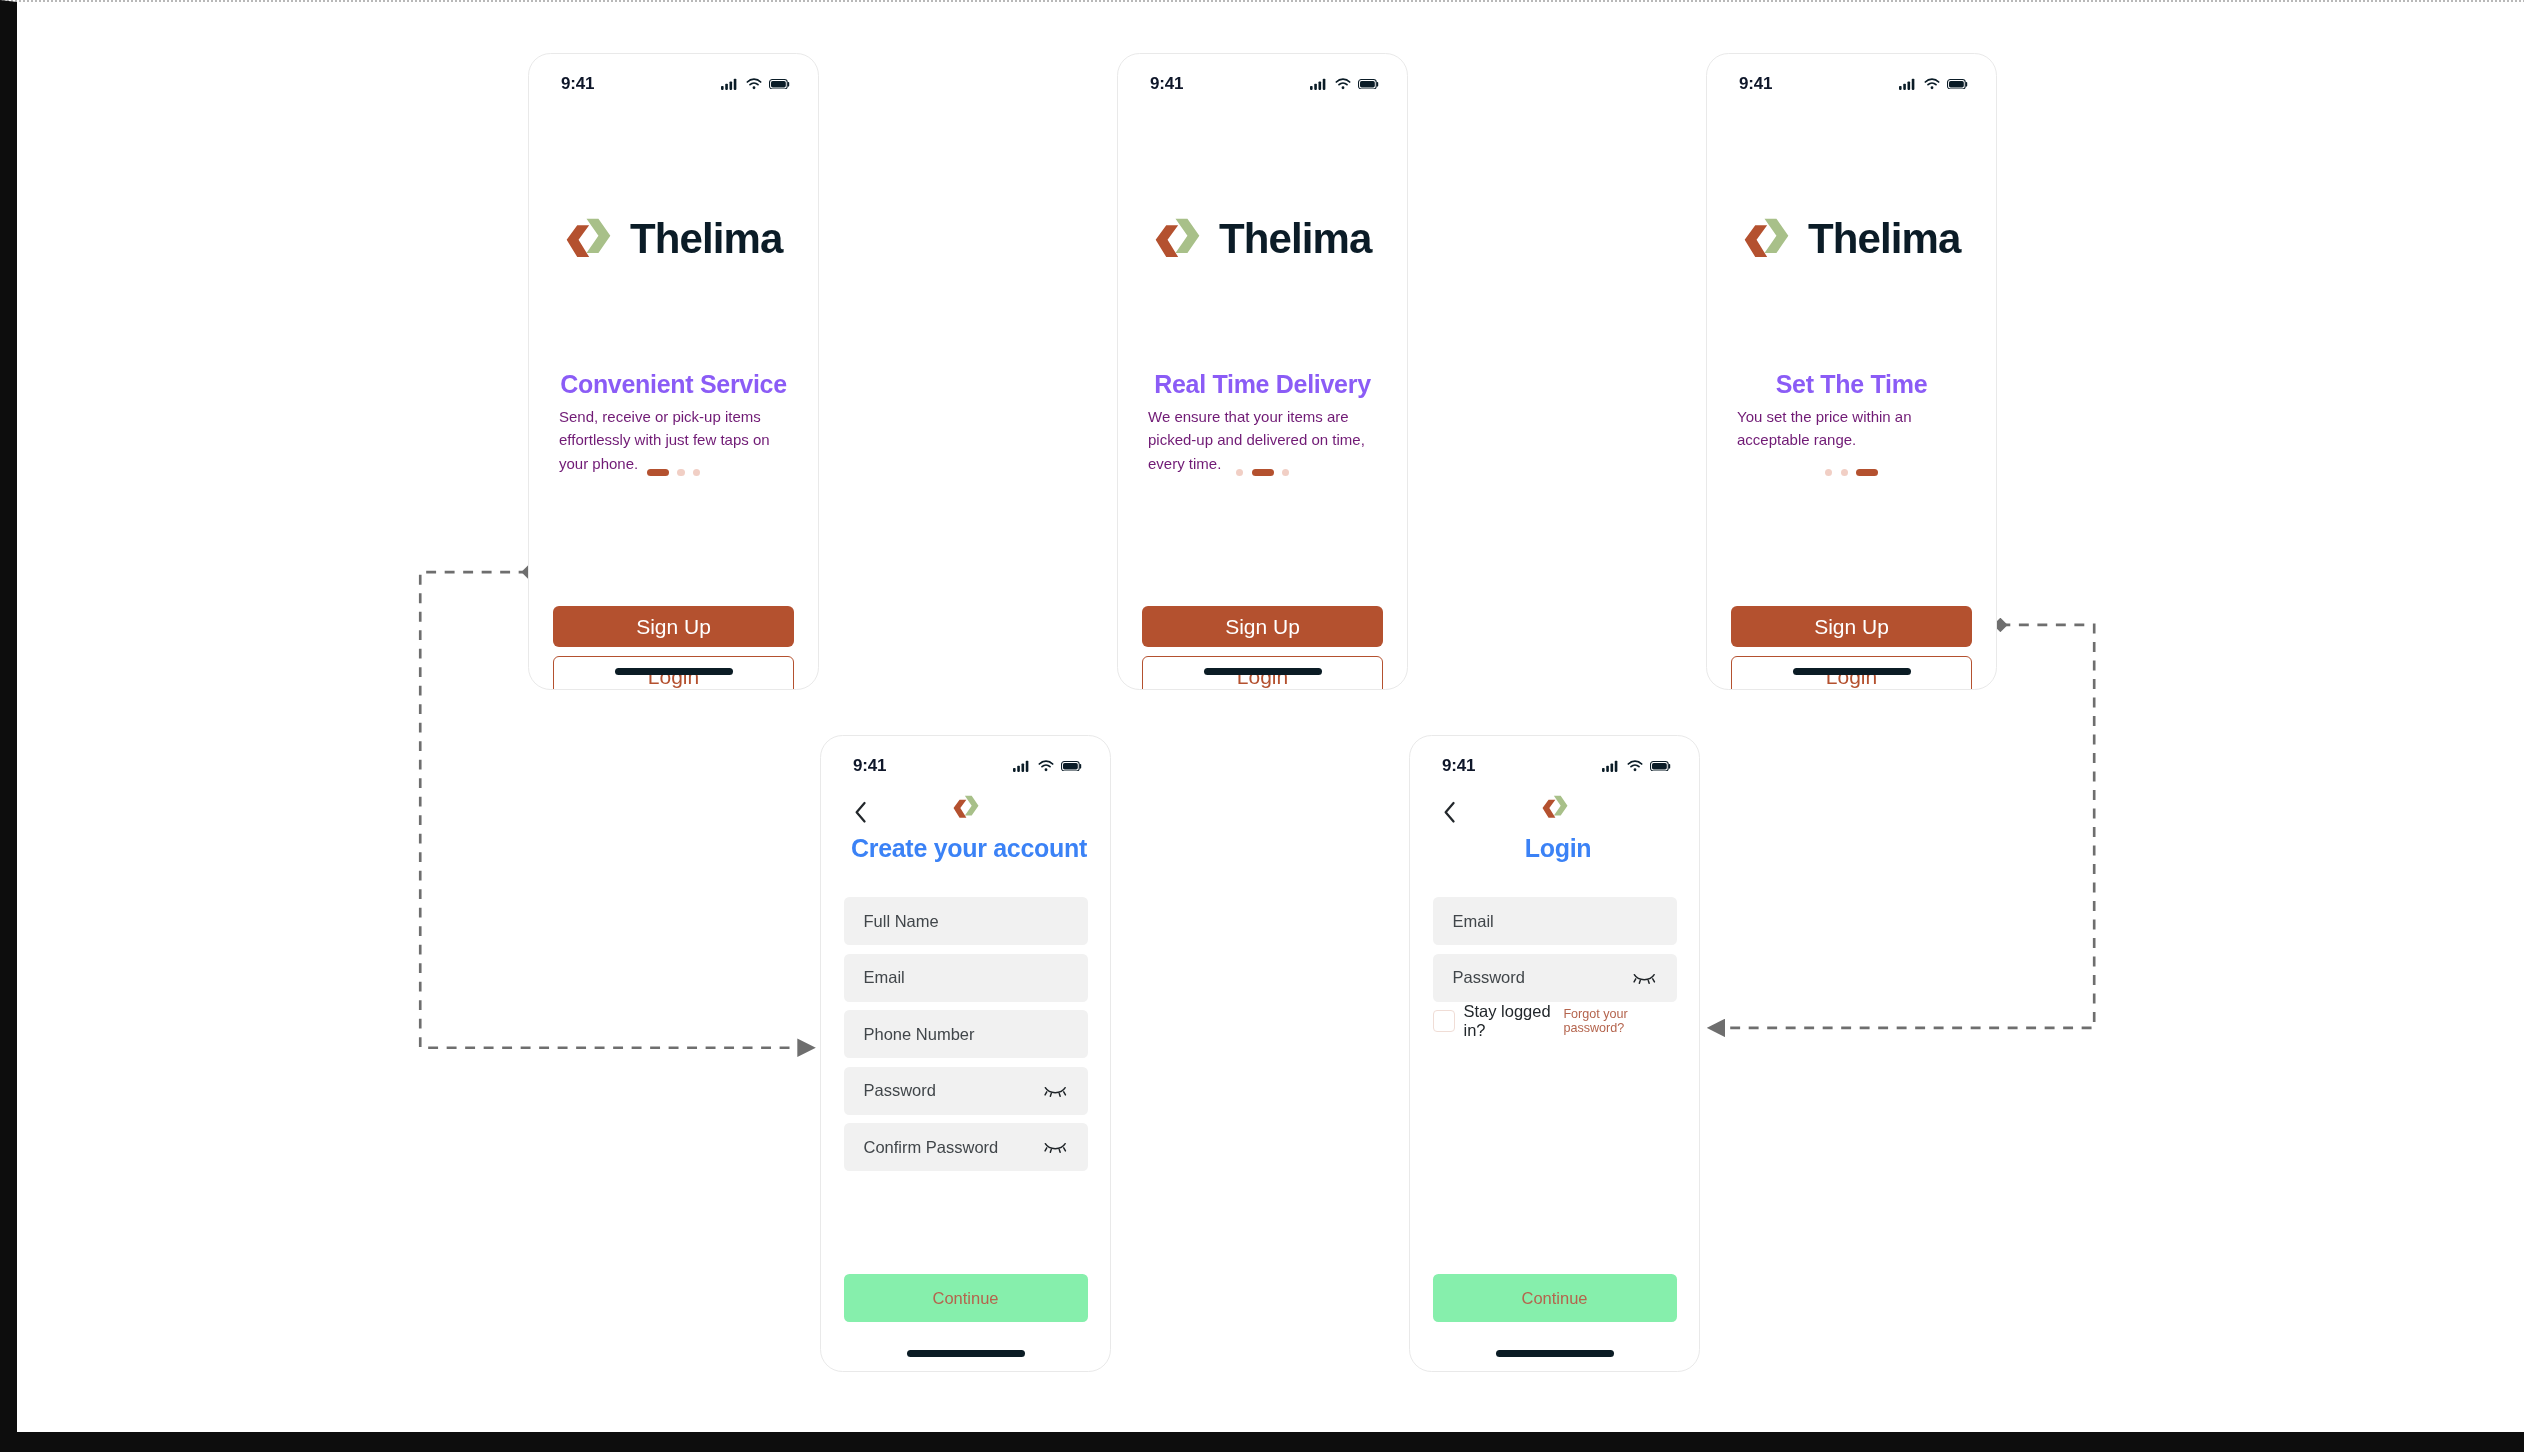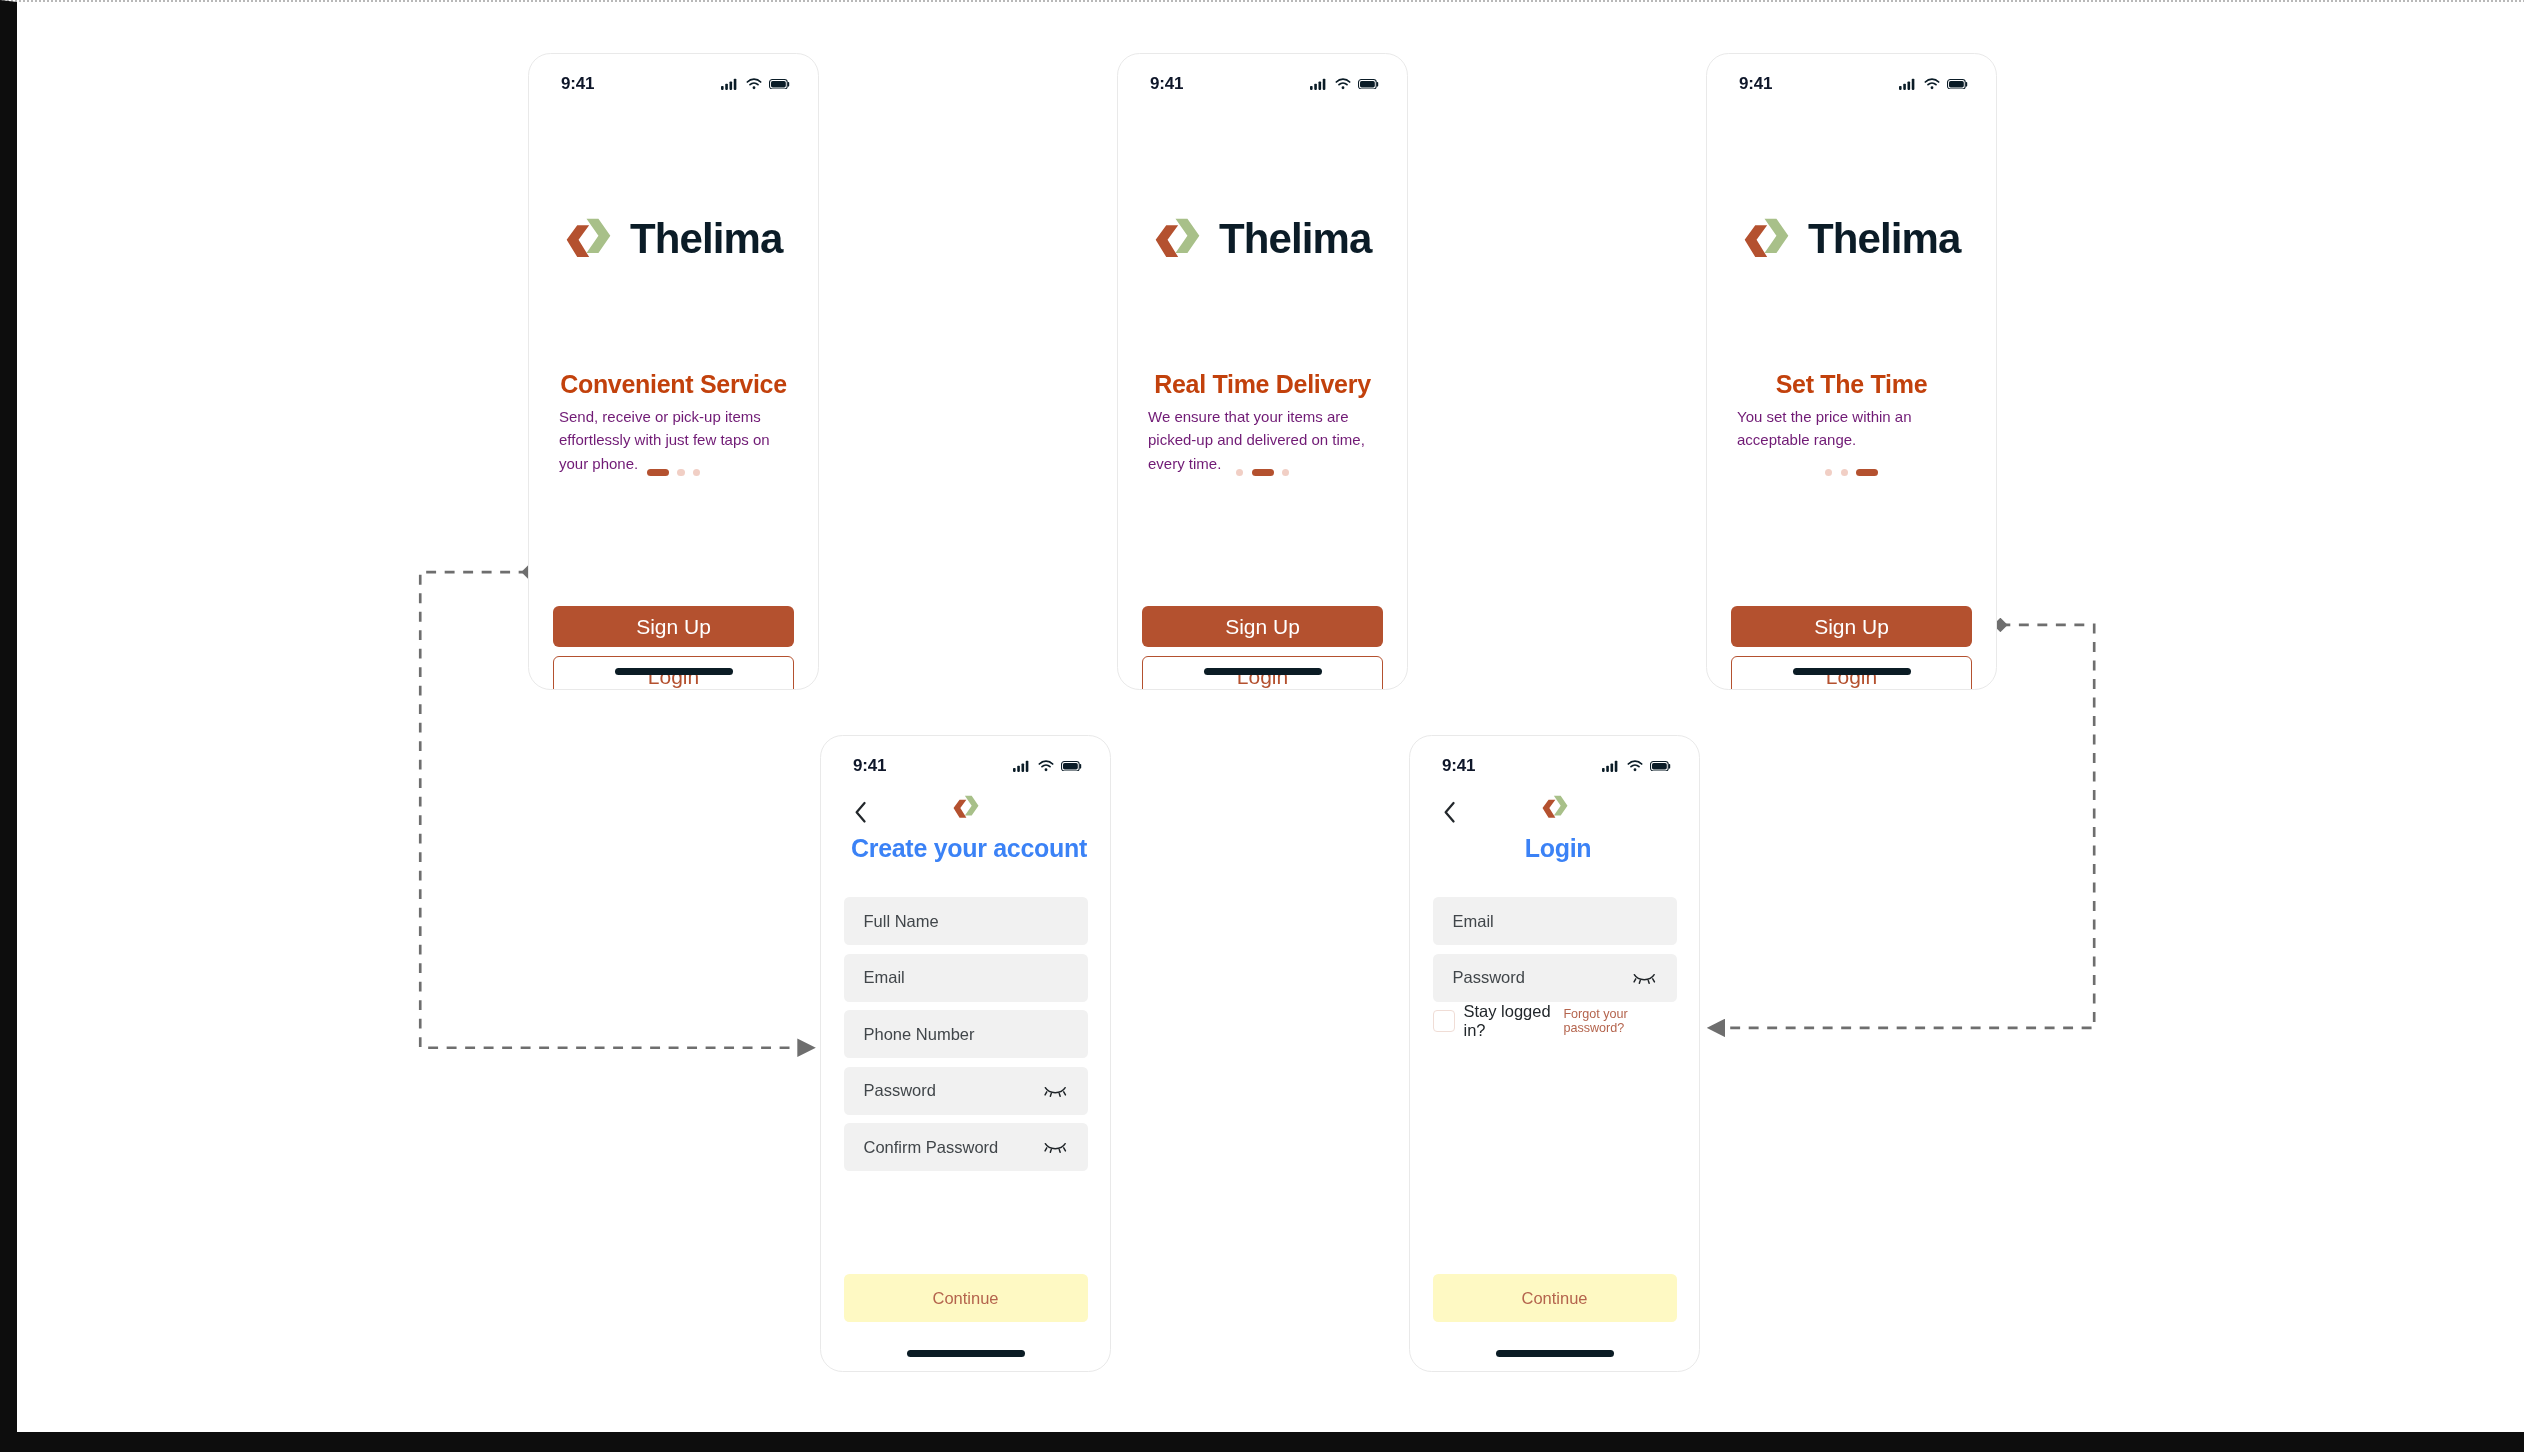--- a/index.html
+++ b/index.html
@@ -83,21 +83,21 @@
     line-height: 1;
     margin-left: 8px;
   }
 
   .ob-title {
     position: absolute;
     top: 316px; left: 0; right: 0;
     text-align: center;
     font-size: 25px;
     font-weight: 700;
-    color: #c2410c;
+    color: #8b5cf6;
     letter-spacing: -0.3px;
   }
   .ob-sub {
     position: absolute;
     top: 351px; left: 30px; right: 30px;
     text-align: left;
     font-size: 15px;
     line-height: 1.55;
     color: #701a75;
   }
@@ -209,21 +209,21 @@
     font-size: 12.6px;
     color: #b4644d;
     cursor: pointer;
   }
 
   .btn-continue {
     position: absolute;
     left: 22.5px; right: 22.5px;
     top: 1275px;
     height: 48px;
-    background: #fef9c3;
+    background: #86efac;
     color: #b4644d;
     border: none;
     border-radius: 5.3px;
     display: flex; align-items: center; justify-content: center;
     font-size: 16.5px;
     font-family: "Liberation Sans", sans-serif;
     cursor: pointer;
   }
 
   

